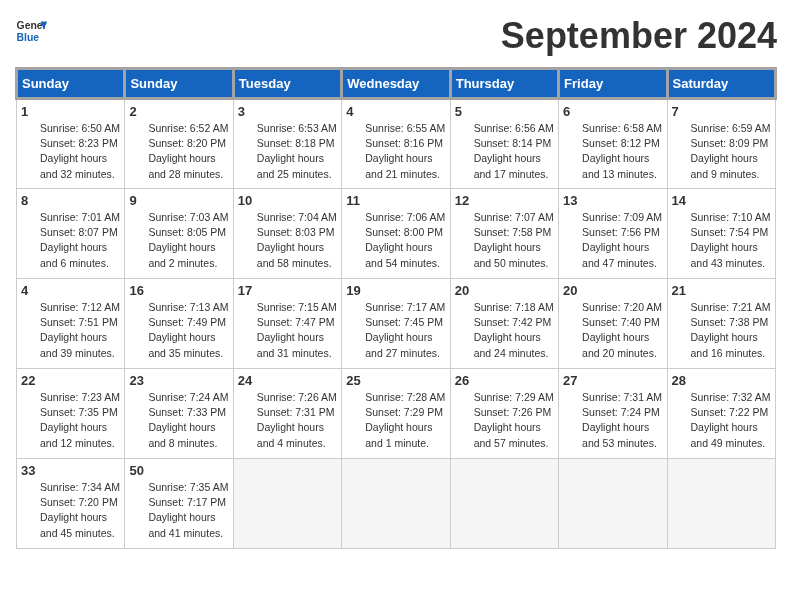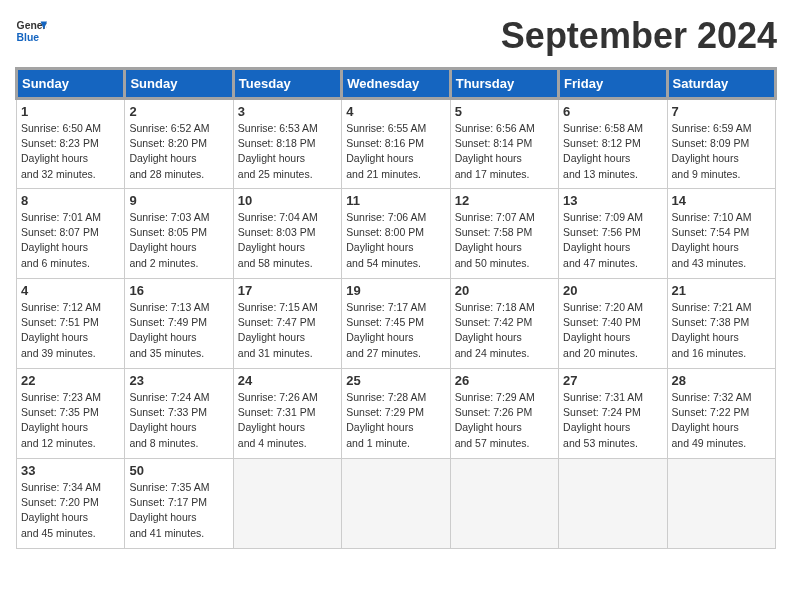--- a/index.html
+++ b/index.html
@@ -64,20 +64,21 @@
     }
     .day-num {
       font-size: 13px;
       font-weight: bold;
       display: block;
       margin-bottom: 2px;
     }
     .day-info {
       line-height: 1.45;
       font-size: 10.5px;
+      margin-left: 19px;
     }
   </style>
 </head>
 <body>
 
 <div>
   <div class="header-area">
     <div class="logo">
       <svg class="logo-icon" viewBox="0 0 40 40">
         <text x="2" y="18" font-size="13" font-weight="bold" fill="#333" font-family="Arial">General</text>

